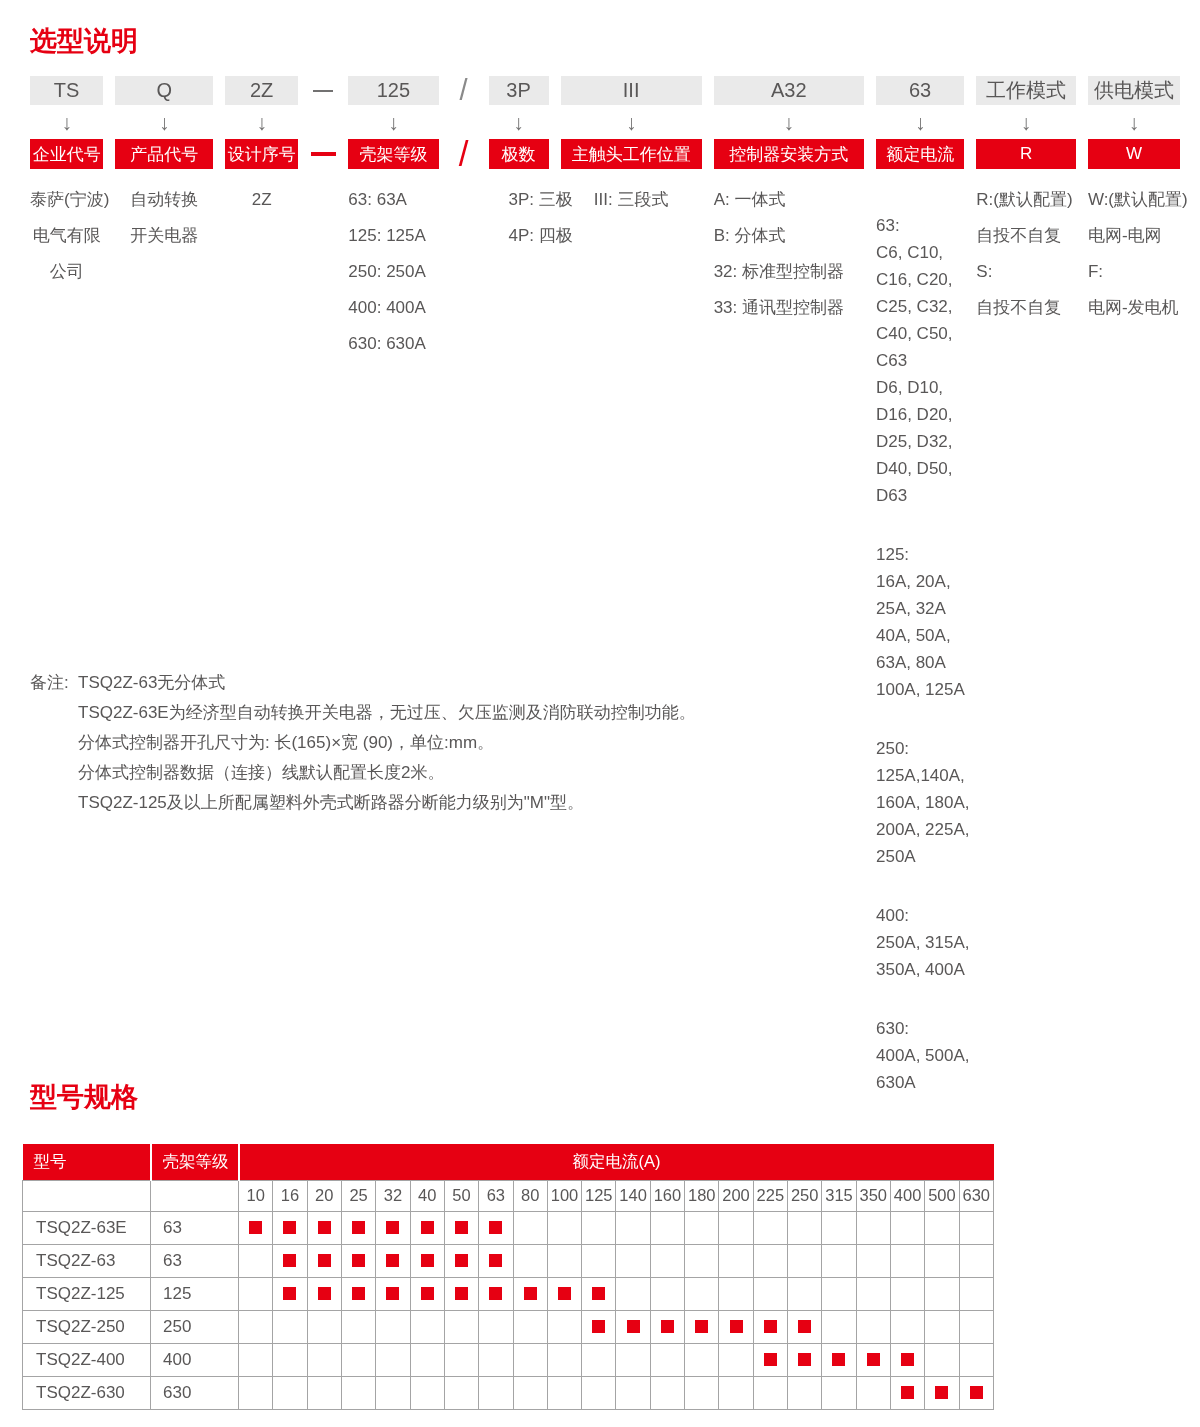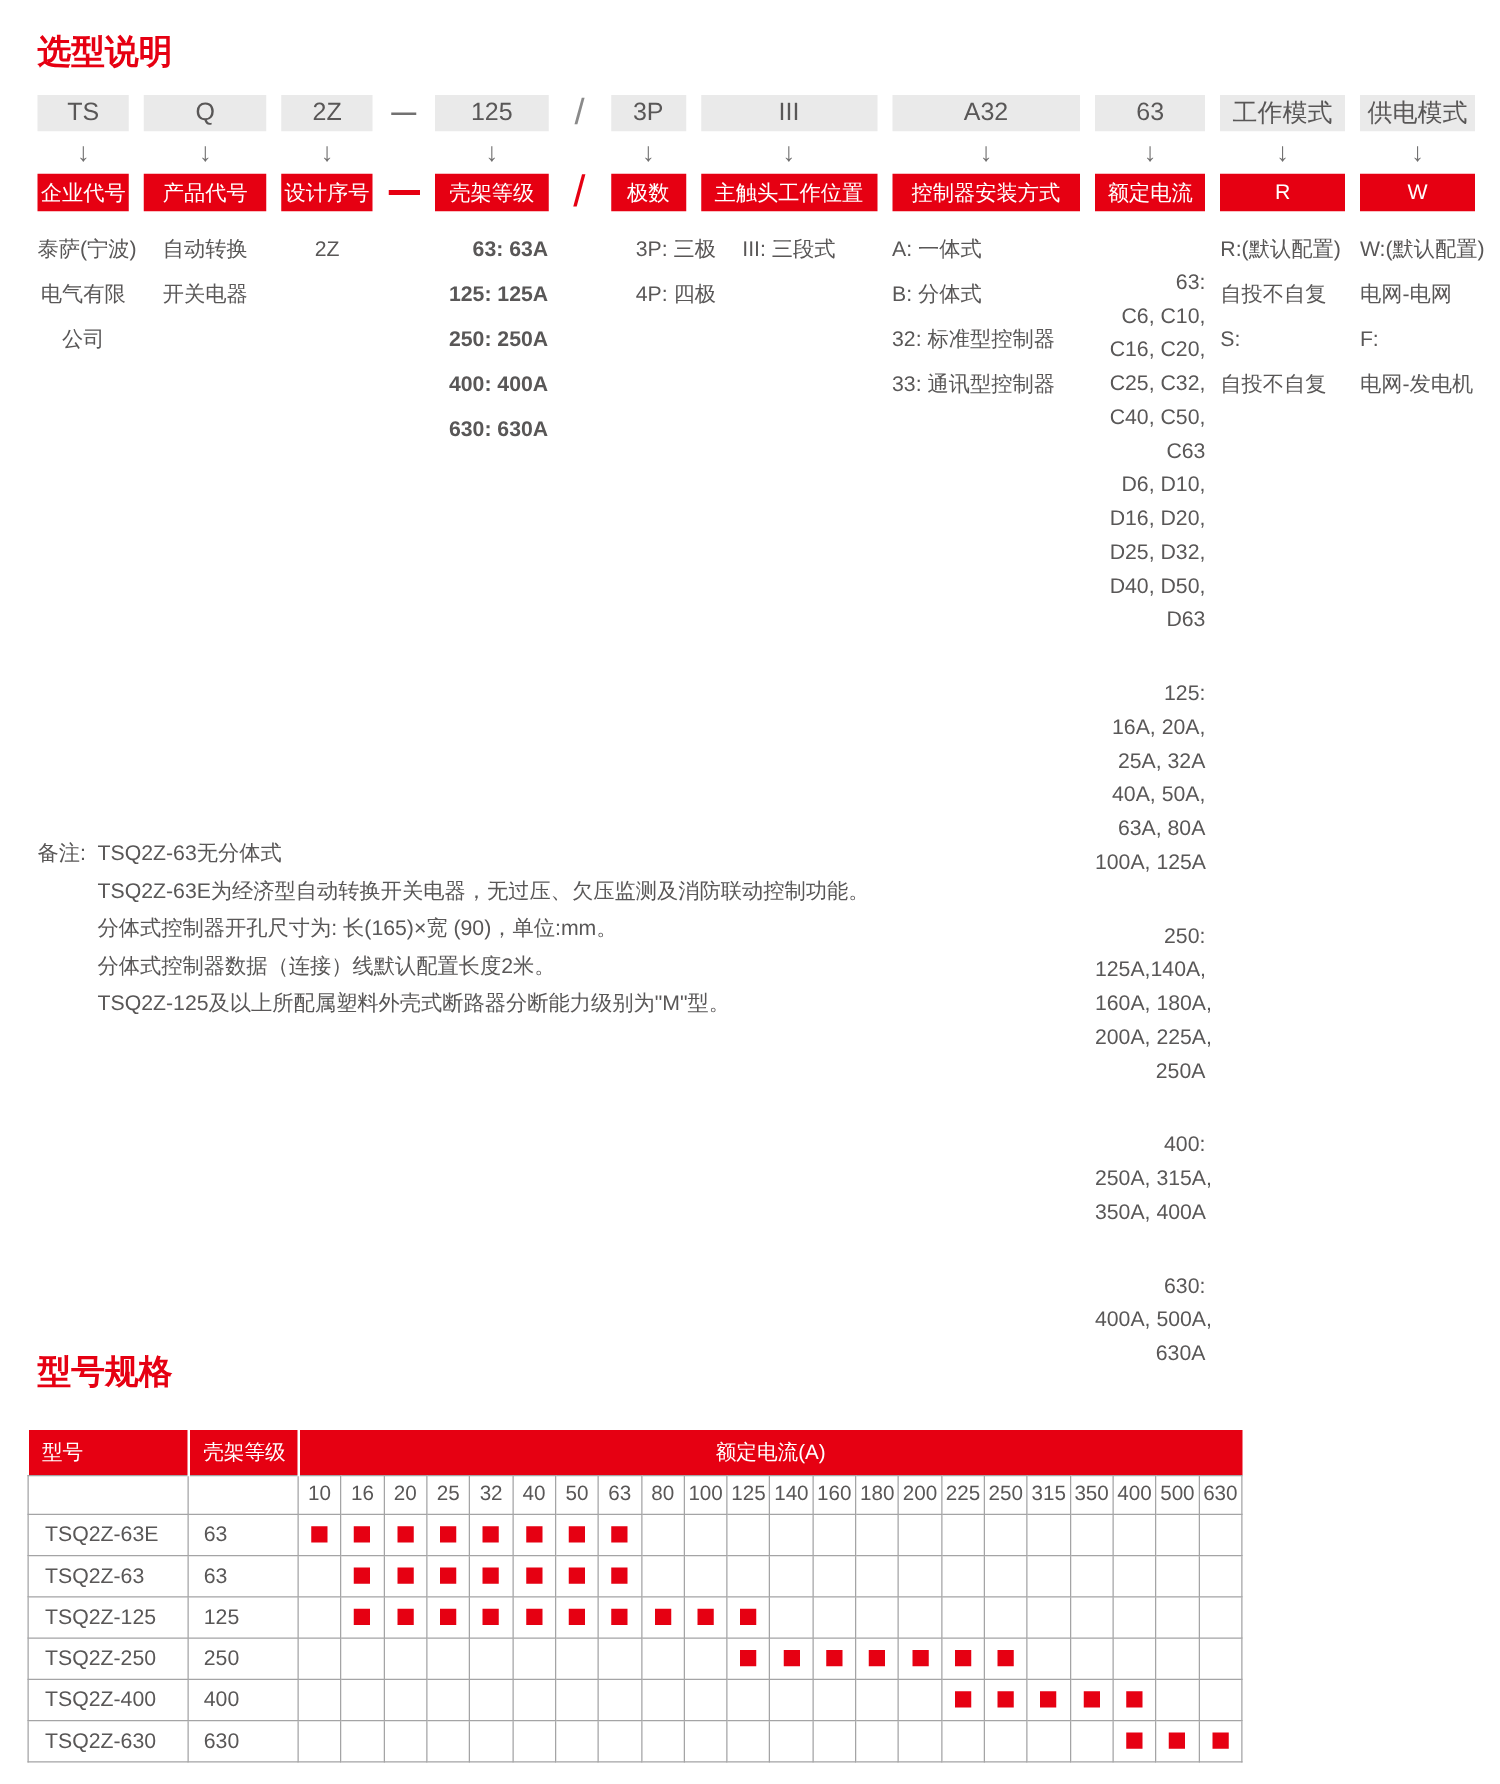--- a/index.html
+++ b/index.html
@@ -113,21 +113,21 @@
       </div>
       <div class="sep-arrow"></div>
       <div class="sep-label">
         <div class="dash-red"></div>
       </div>
     </div>
     <div class="mc-col" style="flex: 1 1 96px;">
       <div class="mc-code">125</div>
       <div class="mc-arrow">↓</div>
       <div class="mc-label">壳架等级</div>
-      <div class="mc-desc" style="text-align: right; font-weight: bold;">
+      <div class="mc-desc" style="text-align: left;">
         <div class="line">63: 63A</div>
         <div class="line">125: 125A</div>
         <div class="line">250: 250A</div>
         <div class="line">400: 400A</div>
         <div class="line">630: 630A</div>
       </div>
     </div>
     <div class="mc-sep">
       <div class="sep-code slash-gray">/</div>
       <div class="sep-arrow"></div>
@@ -158,21 +158,21 @@
         <div class="line">A: 一体式</div>
         <div class="line">B: 分体式</div>
         <div class="line">32:  标准型控制器</div>
         <div class="line">33:  通讯型控制器</div>
       </div>
     </div>
     <div class="mc-col" style="flex: 1 1 94px;">
       <div class="mc-code">63</div>
       <div class="mc-arrow">↓</div>
       <div class="mc-label">额定电流</div>
-      <div class="mc-desc tight" style="text-align: right; margin-top: 43px;">
+      <div class="mc-desc tight" style="text-align: left; margin-top: 43px;">
         <div class="grp">
           <div class="line">63:</div>
           <div class="line">C6, C10,</div>
           <div class="line">C16, C20,</div>
           <div class="line">C25, C32,</div>
           <div class="line">C40, C50,</div>
           <div class="line">C63</div>
           <div class="line">D6, D10,</div>
           <div class="line">D16, D20,</div>
           <div class="line">D25, D32,</div>

